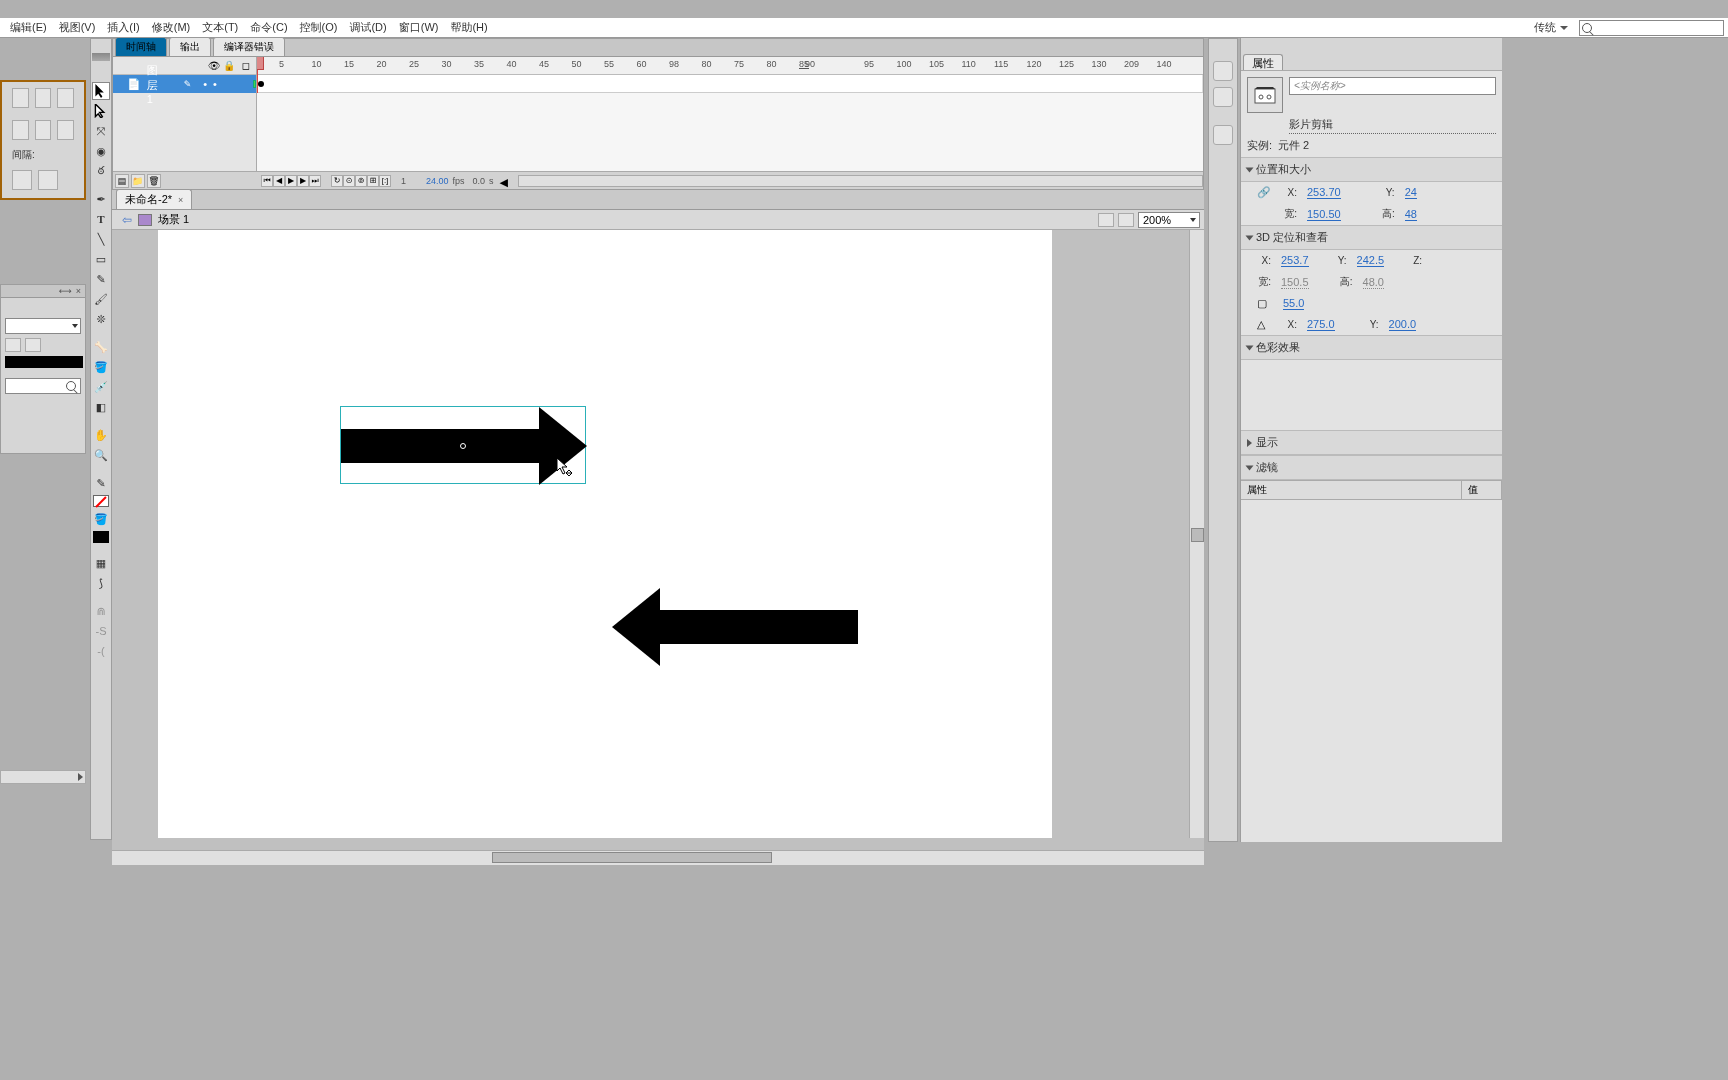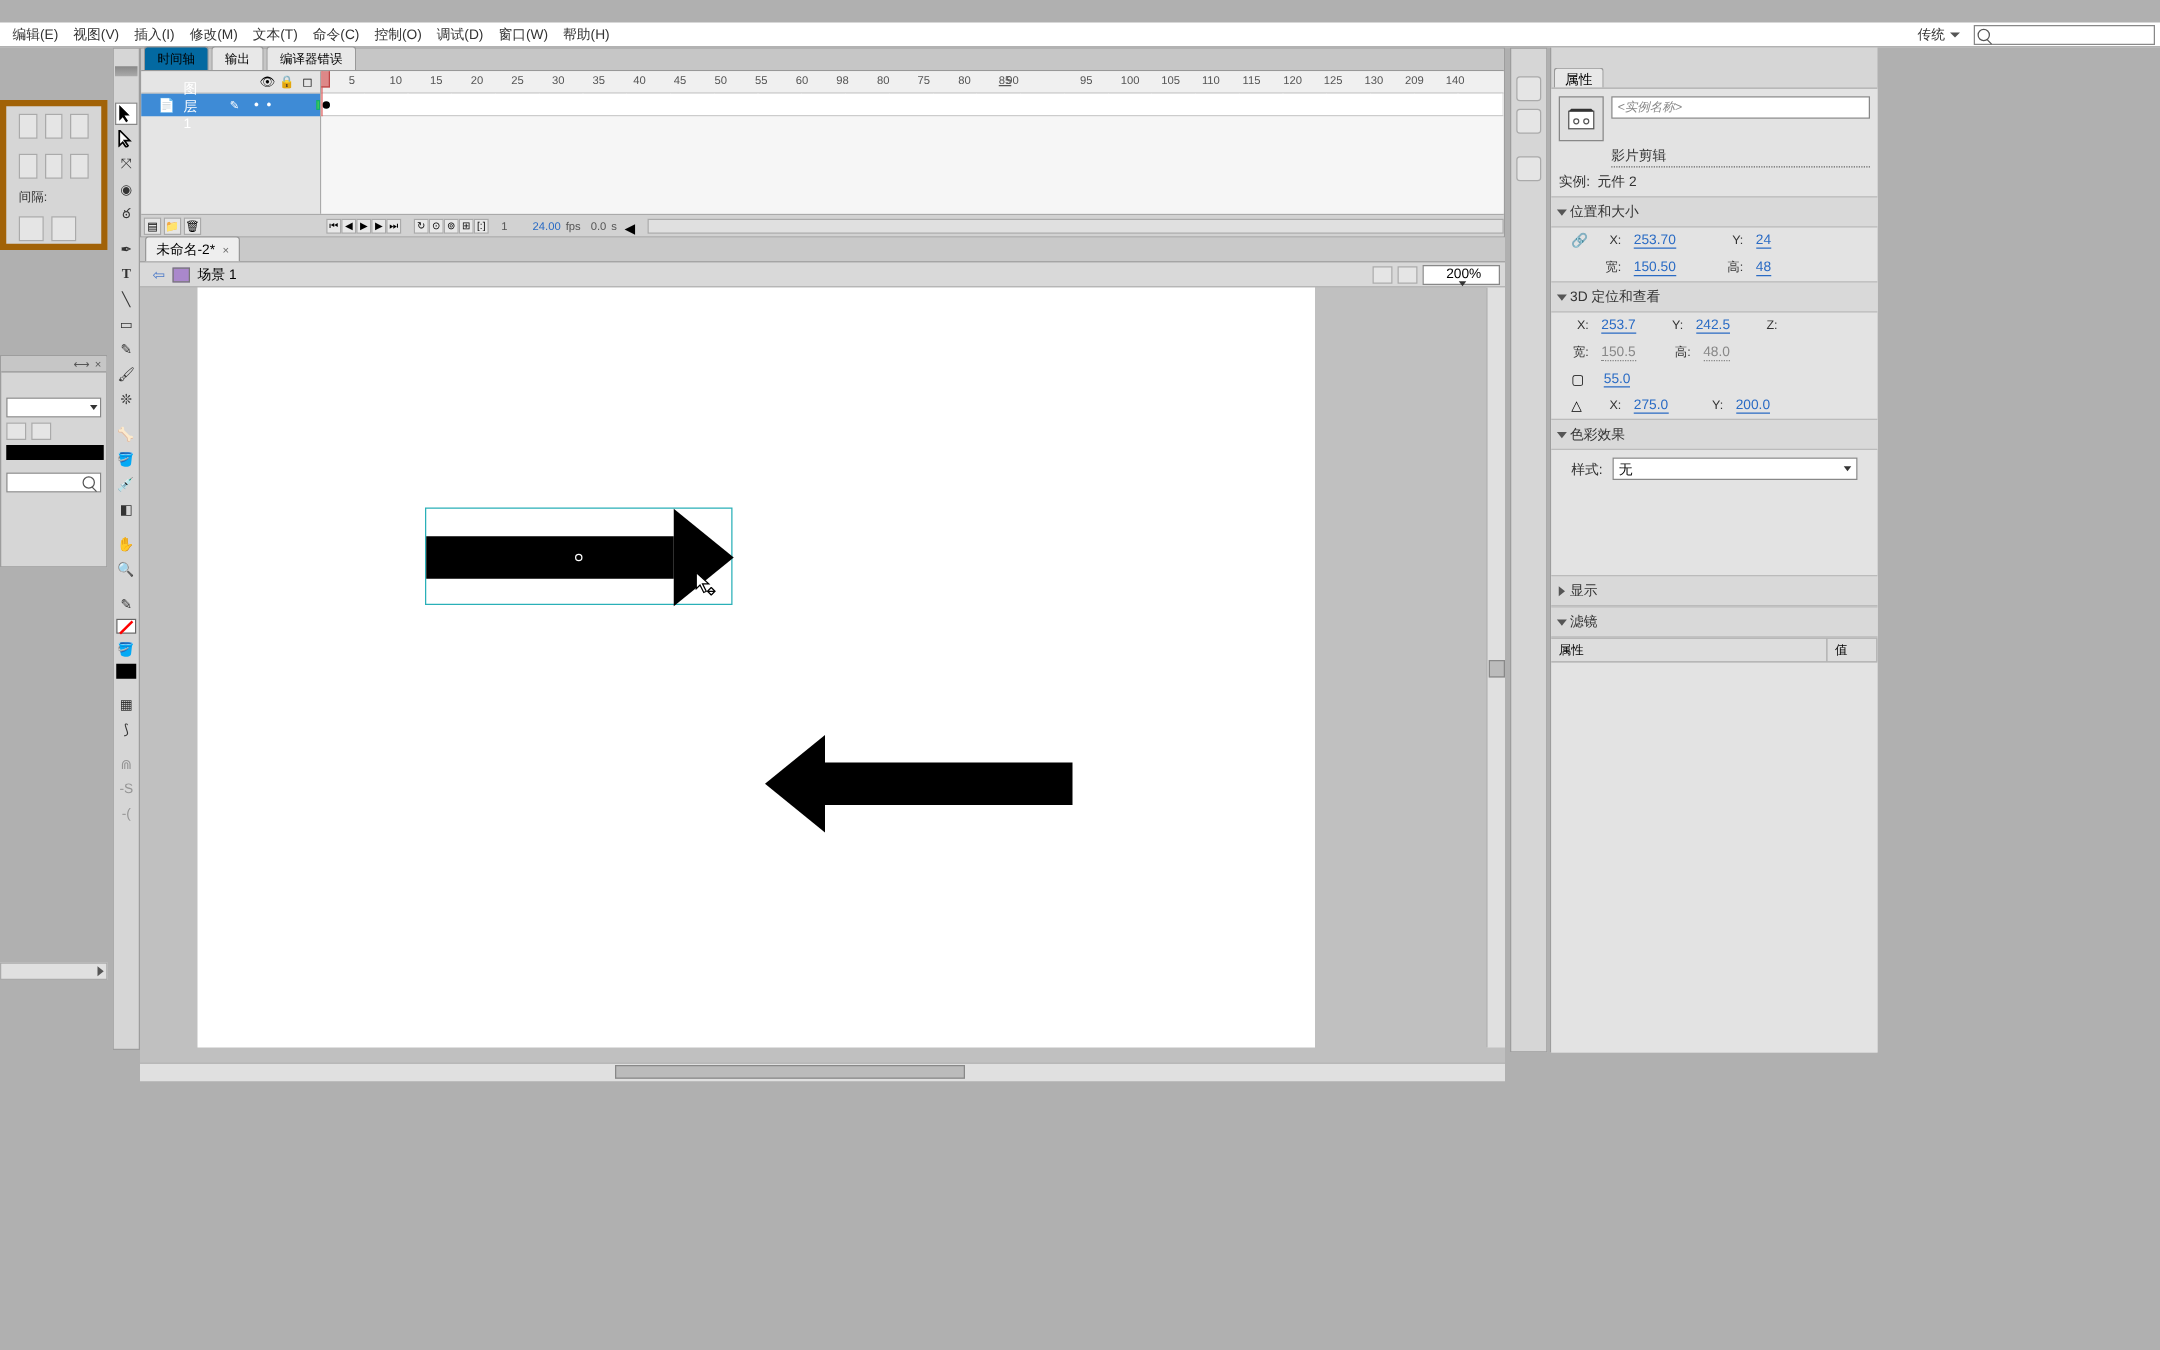--- a/index.html
+++ b/index.html
@@ -8,21 +8,21 @@
 
 .menubar { position: absolute; top: 18px; left: 0; width: 100%; height: 20px; background: #fff; border-bottom: 1px solid #999; display: flex; align-items: center; padding-left: 4px; }
 .menubar .mi { padding: 2px 6px; color: #333; }
 .workspace { position: absolute; right: 160px; top: 20px; font-size: 11px; color: #333; display: flex; align-items: center; gap: 4px; }
 .workspace .dd { display: inline-block; border-left: 4px solid transparent; border-right: 4px solid transparent; border-top: 4px solid #555; }
 .searchbox { position: absolute; right: 4px; top: 20px; width: 145px; height: 16px; background: #fff; border: 1px solid #888; display: flex; align-items: center; padding-left: 2px; }
 .searchbox .mag { width: 10px; height: 10px; border: 1px solid #555; border-radius: 50%; position: relative; }
 .searchbox .mag::after { content: ""; position: absolute; width: 5px; height: 1px; background: #555; transform: rotate(45deg); bottom: -2px; right: -3px; }
 
 
-.alignpanel { position: absolute; left: 0; top: 80px; width: 86px; height: 120px; background: #d6d6d6; border: 5px solid #a16207; }
+.alignpanel { position: absolute; left: 0; top: 80px; width: 86px; height: 120px; background: #d6d6d6; border: 2px solid #a16207; }
 .alignpanel .row { display: flex; gap: 6px; padding: 6px 10px; }
 .alignpanel .btn { width: 20px; height: 20px; background: #e5e5e5; border: 1px solid #aaa; }
 .alignpanel .lbl { padding: 2px 10px; font-size: 10px; color: #333; }
 
 
 .leftpanel2 { position: absolute; left: 0; top: 284px; width: 86px; height: 170px; background: #d6d6d6; border: 1px solid #9d9d9d; }
 .leftpanel2 .hdr { height: 13px; background: #c6c6c6; border-bottom: 1px solid #999; display: flex; justify-content: flex-end; gap: 4px; padding-right: 4px; align-items: center; }
 .leftpanel2 .hdr span { font-size: 9px; color: #555; }
 .leftpanel2 .combo { margin: 20px 4px 4px; height: 16px; background: #fff; border: 1px solid #888; display: flex; align-items: center; justify-content: flex-end; padding-right: 2px; }
 .leftpanel2 .combo .arr { border-left: 3px solid transparent; border-right: 3px solid transparent; border-top: 4px solid #333; }
@@ -85,21 +85,21 @@
 .doctabs { position: absolute; left: 0; top: 152px; width: 1092px; height: 20px; background: #c9c9c9; border-bottom: 1px solid #999; display: flex; align-items: flex-end; }
 .doctab { padding: 2px 8px; background: #eee; border: 1px solid #999; border-bottom: none; margin-left: 4px; font-size: 10px; border-radius: 3px 3px 0 0; display: flex; gap: 6px; align-items: center; }
 .doctab .x { font-size: 9px; color: #666; }
 
 
 .scenebar { position: absolute; left: 0; top: 172px; width: 1092px; height: 20px; background: #d9d9d9; border-bottom: 1px solid #aaa; display: flex; align-items: center; padding-left: 10px; gap: 6px; }
 .scenebar .back { color: #4a78c8; font-size: 12px; }
 .scenebar .clap { width: 14px; height: 12px; background: #a8c; border: 1px solid #777; }
 .scenebar .right { margin-left: auto; display: flex; align-items: center; gap: 4px; padding-right: 4px; }
 .scenebar .ricn { width: 16px; height: 14px; background: #e5e5e5; border: 1px solid #aaa; }
-.scenebar .zoom { width: 62px; height: 16px; background: #fff; border: 1px solid #888; font-size: 10px; padding-left: 4px; display: flex; align-items: center; justify-content: space-between; flex-direction: column; }
+.scenebar .zoom { width: 62px; height: 16px; background: #fff; border: 1px solid #888; font-size: 10px; padding-left: 4px; display: flex; align-items: center; justify-content: space-between; }
 .scenebar .zoom .arr { border-left: 3px solid transparent; border-right: 3px solid transparent; border-top: 4px solid #333; margin-right: 3px; }
 
 
 .canvaswrap { position: absolute; left: 0; top: 192px; width: 1092px; bottom: 230px; background: #c0c0c0; }
 .canvasinner { position: absolute; left: 46px; top: 0; width: 894px; height: 608px; background: #fff; }
 .canvasvs { position: absolute; right: 0; top: 0; width: 15px; height: 608px; background: #e0e0e0; border-left: 1px solid #aaa; }
 .canvasvs .thumb { position: absolute; top: 298px; width: 13px; left: 1px; height: 14px; background: #bbb; border: 1px solid #888; }
 .canvashs { position: absolute; left: 0; bottom: -15px; width: 1092px; height: 15px; background: #e0e0e0; border-top: 1px solid #aaa; }
 .canvashs .thumb { position: absolute; left: 380px; top: 1px; height: 11px; width: 280px; background: #bbb; border: 1px solid #888; }
 
@@ -471,27 +471,20 @@
         <span class="k">X:</span>
           <span class="pval">275.0</span>
         <span class="k" style="margin-left:20px">Y:</span>
           <span class="pval">200.0</span>
       </div>
 
       <div class="sect">
           <span class="tw open"></span>
           <span>色彩效果</span>
         </div>
-      <div class="styleRow">
-        <span class="plabel">样式:</span>
-        <div class="dd">
-            <span>无</span>
-            <span class="arr"></span>
-          </div>
-      </div>
 
       <div class="flist">
         <div class="sect">
             <span class="tw"></span>
             <span>显示</span>
           </div>
         <div class="sect">
             <span class="tw open"></span>
             <span>滤镜</span>
           </div>

